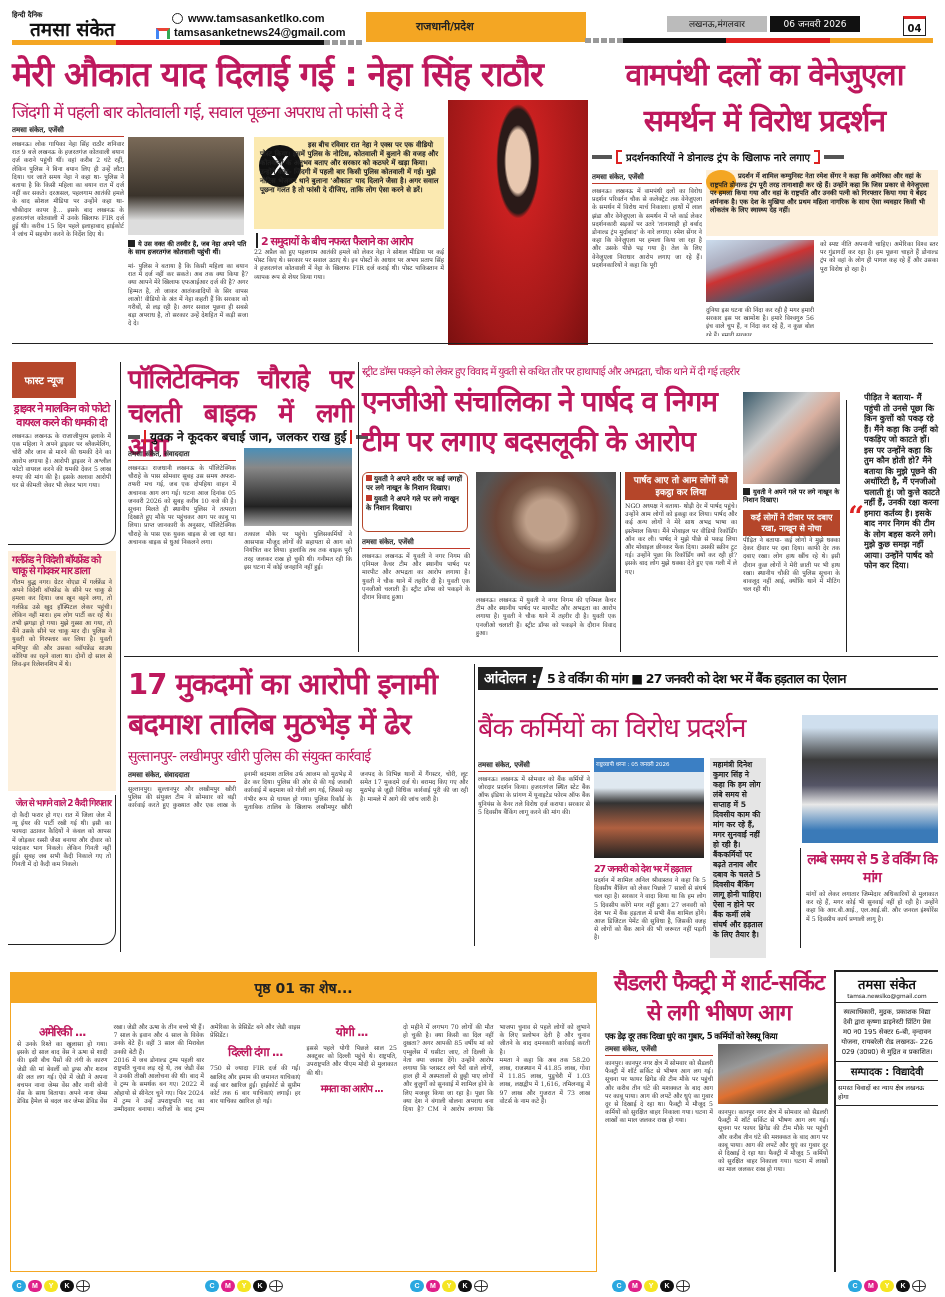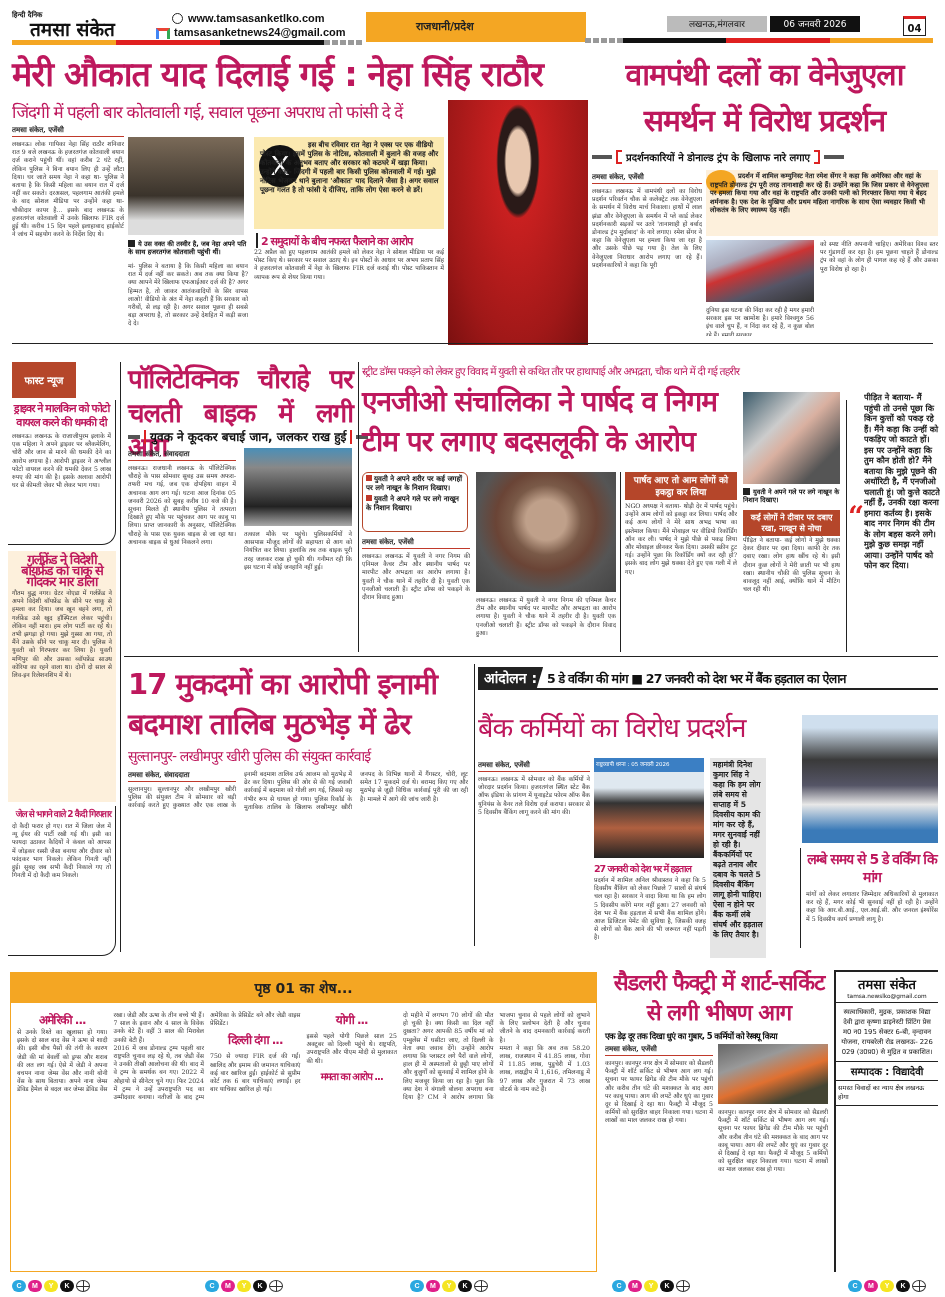--- a/index.html
+++ b/index.html
@@ -94,21 +94,21 @@
 
 <div class="hline" style="left:12px;top:343px;width:921px;height:1px"></div>
 
 <div class="abs" style="left:8px;top:362px;width:108px;height:590px;background:#fff">
   <div class="redbox" style="width:64px;font-size:10px;padding:11px 0;margin-left:4px">फास्ट न्यूज</div>
   <div style="border:1.5px solid #222;border-left:none;border-top:none;border-radius:0 0 14px 0;padding:2px 4px 4px 4px;margin-top:2px">
     <div class="hd" style="font-size:11px;line-height:14px;text-align:center">ड्राइवर ने मालकिन को फोटो वायरल करने की धमकी दी</div>
     <div class="txt" style="height:108px;overflow:hidden;margin-top:2px">लखनऊ। लखनऊ के राजाजीपुरम इलाके में एक महिला ने अपने ड्राइवर पर ब्लैकमेलिंग, चोरी और जान से मारने की धमकी देने का आरोप लगाया है। आरोपी ड्राइवर ने अश्लील फोटो वायरल करने की धमकी देकर 5 लाख रुपए की मांग की है। इसके अलावा आरोपी घर से कीमती जेवर भी लेकर भाग गया।</div>
   </div>
   <div style="background:#fdf0dc;padding:3px 4px;margin-top:6px">
-    <div class="hd" style="font-size:13px;line-height:11px;text-align:center">गर्लफ्रेंड ने विदेशी बॉयफ्रेंड को चाकू से गोदकर मार डाला</div>
+    <div class="hd" style="font-size:10px;line-height:11px;text-align:left">गर्लफ्रेंड ने विदेशी बॉयफ्रेंड को चाकू से गोदकर मार डाला</div>
     <div class="txt" style="height:210px;overflow:hidden;margin-top:2px">गौतम बुद्ध नगर। ग्रेटर नोएडा में गर्लफ्रेंड ने अपने विदेशी बॉयफ्रेंड के सीने पर चाकू से हमला कर दिया। जब खून बहने लगा, तो गर्लफ्रेंड उसे खुद हॉस्पिटल लेकर पहुंची। लेकिन नहीं मारा। हम लोग पार्टी कर रहे थे। तभी झगड़ा हो गया। मुझे गुस्सा आ गया, तो मैंने उसके सीने पर चाकू मार दी। पुलिस ने युवती को गिरफ्तार कर लिया है। युवती मणिपुर की और उसका ब्वॉयफ्रेंड साउथ कोरिया का रहने वाला था। दोनों दो साल से लिव-इन रिलेशनशिप में थे।</div>
   </div>
   <div style="border:1.5px solid #222;border-left:none;border-top:none;border-radius:0 0 14px 0;padding:3px 4px;margin-top:4px">
     <div class="hd" style="font-size:9px;line-height:11px;text-align:right">जेल से भागने वाले 2 कैदी गिरफ्तार</div>
     <div class="txt" style="height:130px;overflow:hidden;margin-top:2px">दो कैदी फरार हो गए। रात में जिला जेल में न्यू ईयर की पार्टी रखी गई थी। इसी का फायदा उठाकर कैदियों ने कंबल को आपस में जोड़कर रस्सी जैसा बनाया और दीवार को फांदकर भाग निकले। लेकिन गिनती नहीं हुई। सुबह जब सभी कैदी निकाले गए तो गिनती में दो कैदी कम निकले।</div>
   </div>
 </div>
 <div class="vline" style="left:120px;top:362px;height:590px"></div>
 
 <div class="abs hd" style="left:128px;top:362px;width:225px;font-size:26px;line-height:34px;text-align:justify">पॉलिटेक्निक चौराहे पर चलती बाइक में लगी आग</div>
@@ -175,21 +175,21 @@
 <div class="abs hd" style="left:594px;top:862px;width:112px;font-size:9.5px;white-space:nowrap">27 जनवरी को देश भर में हड़ताल</div>
 <div class="abs txt" style="left:594px;top:876px;width:112px;height:70px;overflow:hidden">प्रदर्शन में शामिल अनिल श्रीवास्तव ने कहा कि 5 दिवसीय बैंकिंग को लेकर पिछले 7 सालों से संघर्ष चल रहा है। सरकार ने वादा किया था कि हम लोग 5 दिवसीय करेंगे मगर नहीं हुआ। 27 जनवरी को देश भर में बैंक हड़ताल में सभी बैंक शामिल होंगे। आज डिजिटल पेमेंट की सुविधा है, जिसकी वजह से लोगों को बैंक आने की भी जरूरत नहीं पड़ती है।</div>
 <div class="abs" style="left:710px;top:758px;width:56px;height:200px;background:#e5e5e5;overflow:hidden;font-size:7.6px;line-height:10px;font-weight:bold;padding:2px 3px;color:#222">महामंत्री दिनेश कुमार सिंह ने कहा कि हम लोग लंबे समय से सप्ताह में 5 दिवसीय काम की मांग कर रहे हैं, मगर सुनवाई नहीं हो रही है। बैंककर्मियों पर बढ़ते तनाव और दबाव के चलते 5 दिवसीय बैंकिंग लागू होनी चाहिए। ऐसा न होने पर बैंक कर्मी लंबे संघर्ष और हड़ताल के लिए तैयार है।</div>
 <div class="abs photo" style="left:802px;top:715px;width:136px;height:128px;background:linear-gradient(180deg,#cfdfee 0 10%,#3a3a3a 35%,#556 55%,#e8e8e8 70%,#3a7ab8 90%)"></div>
 <div class="vline" style="left:800px;top:848px;height:100px"></div>
 <div class="abs hd" style="left:806px;top:850px;width:132px;font-size:14px;line-height:18px;text-align:center">लम्बे समय से 5 डे वर्किंग कि मांग</div>
 <div class="abs txt" style="left:806px;top:890px;width:132px;height:56px;overflow:hidden">मांगों को लेकर लगातार जिम्मेदार अधिकारियों से मुलाकात कर रहे हैं, मगर कोई भी सुनवाई नहीं हो रही है। उन्होंने कहा कि आर.बी.आई., एल.आई.सी. और जनरल इंश्योरेंस में 5 दिवसीय कार्य प्रणाली लागू है।</div>
 
 <div class="abs" style="left:10px;top:972px;width:587px;height:300px;border:1.5px solid #f4a623">
   <div style="background:#f4a623;height:30px;text-align:center;font-size:14px;line-height:30px;font-weight:bold;color:#222">पृष्ठ 01 का शेष...</div>
-  <div style="padding:8px 6px;column-count:6;column-gap:6px;height:265px;overflow:hidden">
+  <div style="padding:20px 6px;column-count:6;column-gap:6px;height:265px;overflow:hidden">
     <div class="hd" style="font-size:12px;text-align:center">अमेरिकी ...</div>
     <div class="txt">से उनके रिश्ते का खुलासा हो गया। इसके दो साल बाद वेंस ने ऊषा से शादी की। इसी बीच पैसों की तंगी के कारण जेडी की मां बेवर्ली को ड्रग्स और शराब की लत लग गई। ऐसे में जेडी ने अपना बचपन नाना जेम्स वेंस और नानी बोनी वेंस के साथ बिताया। अपने नाना जेम्स डेविड हैमेल से बदल कर जेम्स डेविड वेंस रखा। जेडी और ऊषा के तीन बच्चे भी हैं। 7 साल के इवान और 4 साल के विवेक उनके बेटे हैं। वहीं 3 साल की मिराबेल उनकी बेटी हैं।</div>
     <div class="txt">2016 में जब डोनाल्ड ट्रम्प पहली बार राष्ट्रपति चुनाव लड़ रहे थे, तब जेडी वेंस ने उनकी तीखी आलोचना की थी। बाद में वे ट्रम्प के समर्थक बन गए। 2022 में ओहायो से सीनेटर चुने गए। फिर 2024 में ट्रम्प ने उन्हें उपराष्ट्रपति पद का उम्मीदवार बनाया। नतीजों के बाद ट्रम्प अमेरिका के प्रेसिडेंट बने और जेडी वाइस प्रेसिडेंट।</div>
     <div class="hd" style="font-size:12px;text-align:center;margin:4px 0">दिल्ली दंगा ...</div>
     <div class="txt">750 से ज्यादा FIR दर्ज की गईं। खालिद और इमाम की जमानत याचिकाएं कई बार खारिज हुईं। हाईकोर्ट से सुप्रीम कोर्ट तक 6 बार याचिकाएं लगाईं। हर बार याचिका खारिज हो गई।</div>
     <div class="hd" style="font-size:12px;text-align:center;margin:4px 0">योगी ...</div>
     <div class="txt">इससे पहले योगी पिछले साल 25 अक्टूबर को दिल्ली पहुंचे थे। राष्ट्रपति, उपराष्ट्रपति और पीएम मोदी से मुलाकात की थी।</div>
     <div class="hd" style="font-size:10px;text-align:center;margin:4px 0">ममता का आरोप ...</div>
     <div class="txt">दो महीने में लगभग 70 लोगों की मौत हो चुकी है। क्या किसी का दिल नहीं दुखता? अगर आपकी 85 वर्षीय मां को एम्बुलेंस में घसीटा जाए, तो दिल्ली के नेता क्या जवाब देंगे। उन्होंने आरोप लगाया कि प्लास्टर लगे पैरों वाले लोगों, हाल ही में अस्पतालों से छुट्टी पाए लोगों और बुजुर्गों को सुनवाई में शामिल होने के लिए मजबूर किया जा रहा है। पूछा कि क्या देश ने बंगाली बोलना अपराध बना दिया है? CM ने आरोप लगाया कि भाजपा चुनाव से पहले लोगों को लुभाने के लिए प्रलोभन देती है और चुनाव जीतने के बाद दमनकारी कार्रवाई करती है।</div>
     <div class="txt">ममता ने कहा कि अब तक 58.20 लाख, राजस्थान में 41.85 लाख, गोवा में 11.85 लाख, पुडुचेरी में 1.03 लाख, लक्षद्वीप में 1,616, तमिलनाडु में 97 लाख और गुजरात में 73 लाख वोटर्स के नाम कटे हैं।</div>

